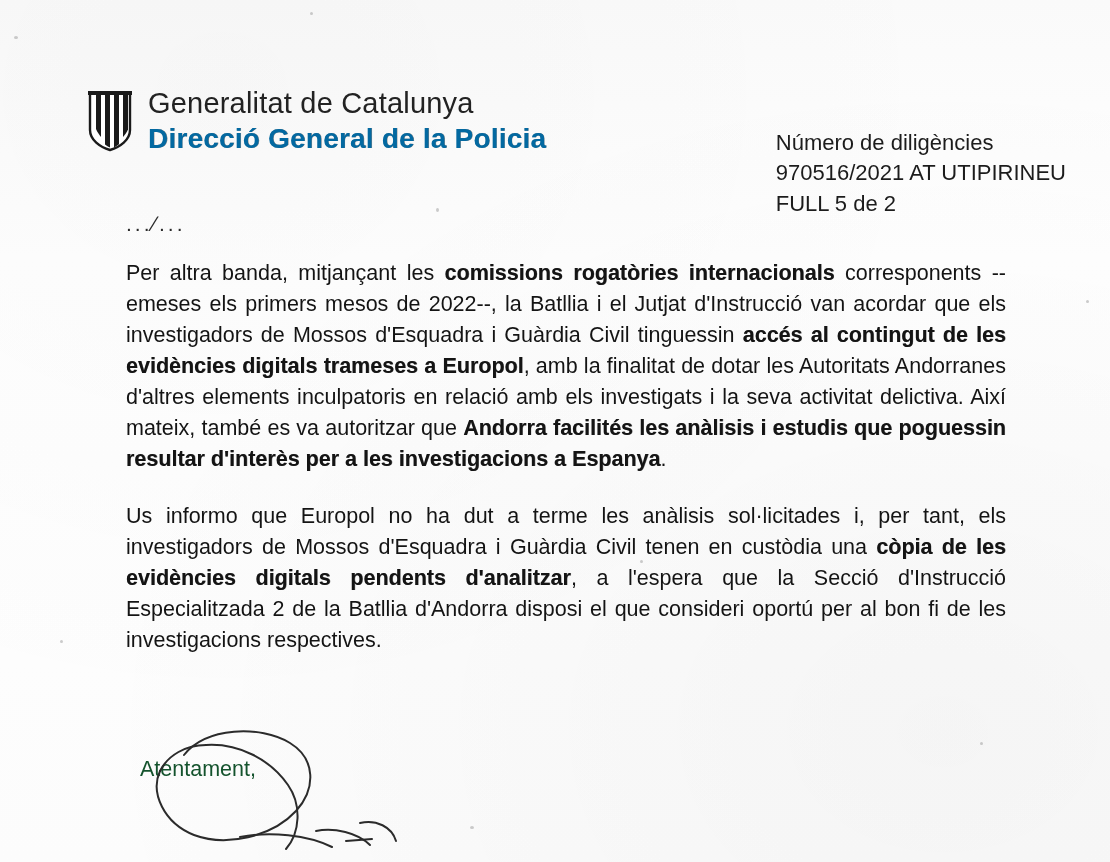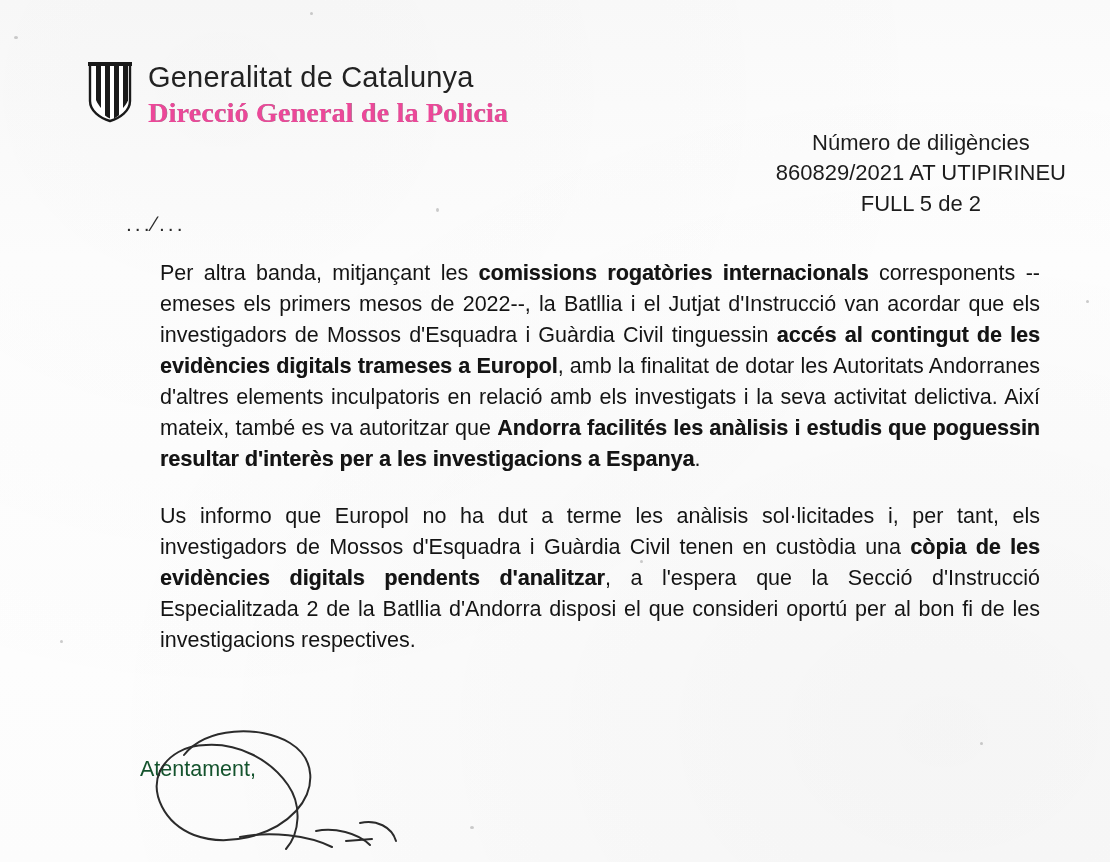--- a/index.html
+++ b/index.html
@@ -39,23 +39,23 @@
     position: relative;
     z-index: 2;
     width: 1110px;
     height: 862px;
   }
 
   
   .letterhead {
     position: absolute;
     left: 86px;
-    top: 61px;
+    top: 87px;
     display: flex;
-    align-items: flex-start;
+    align-items: center;
   }
   .coat-of-arms {
     width: 48px;
     height: 62px;
     margin-right: 14px;
     flex: none;
   }
   .org-lines {
     line-height: 1.12;
   }
@@ -67,51 +67,50 @@
   .org-line2 {
     font-size: 29px;
     letter-spacing: .2px;
     color: #222;
     margin-top: 1px;
   }
   .org-line3 {
     font-size: 28px;
     font-weight: bold;
     letter-spacing: .2px;
-    color: #ec4899;
+    color: #0369a1;
     margin-top: 4px;
     text-shadow: 0.4px 0 0 rgba(0,0,0,.45);
-    font-family: Liberation Serif, serif;
   }
 
   
   .refblock {
     position: absolute;
     right: 44px;
     top: 128px;
-    text-align: center;
+    text-align: left;
     font-size: 22px;
     line-height: 1.38;
     color: #1c1c1c;
   }
 
   
   .cont-mark {
     position: absolute;
     left: 126px;
     top: 212px;
     font-size: 21px;
     letter-spacing: 3px;
     color: #2a2a2a;
   }
 
   
   .body-text {
     position: absolute;
-    left: 160px;
+    left: 126px;
     top: 258px;
     width: 880px;
     font-size: 21.5px;
     line-height: 31px;
     color: #141414;
     text-align: justify;
   }
   .para {
     margin: 0 0 26px 0;
   }
@@ -168,21 +167,21 @@
       <path d="M2 1 H46 V5 H2 Z" fill="#1a1a1a"></path>
     </svg>
     <div class="org-lines">
       <div class="org-line1">Generalitat de Catalunya</div>
       <div class="org-line3">Direcció General de la Policia</div>
     </div>
   </div>
 
   <div class="refblock">
     <div>Número de diligències</div>
-    <div>860829/2021 AT UTIPIRINEU</div>
+    <div>970516/2021 AT UTIPIRINEU</div>
     <div>FULL 5 de 2</div>
   </div>
 
   <div class="cont-mark">...∕...</div>
 
   <div class="body-text">
 
     <p class="para">
       <span>Per altra banda, mitjançant les </span><b>comissions rogatòries internacionals</b><span> corresponents --emeses els primers mesos de 2022--, la Batllia i el Jutjat d'Instrucció van acordar que els investigadors de Mossos d'Esquadra i Guàrdia Civil tinguessin </span><b>accés al contingut de les evidències digitals trameses a Europol</b><span>, amb la finalitat de dotar les Autoritats Andorranes d'altres elements inculpatoris en relació amb els investigats i la seva activitat delictiva. Així mateix, també es va autoritzar que </span><b>Andorra facilités les anàlisis i estudis que poguessin resultar d'interès per a les investigacions a Espanya</b><span>.</span>
     </p>

